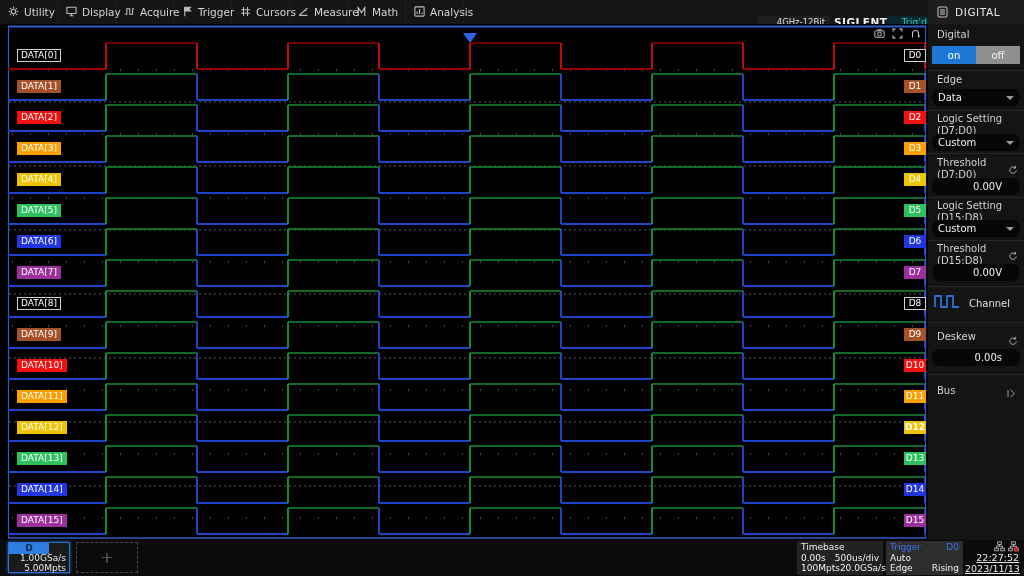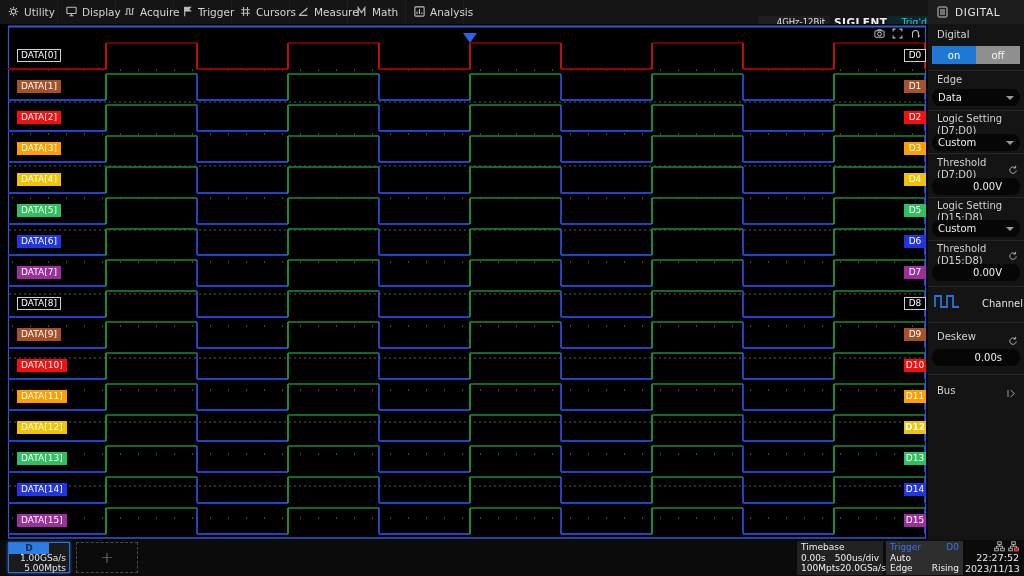--- a/index.html
+++ b/index.html
@@ -38,38 +38,38 @@
          font-size:10px;color:#f0f0f0;display:flex;align-items:center;box-sizing:border-box;}
   .p-select{justify-content:space-between;padding:0 6px;}
   .p-value{justify-content:flex-end;padding:0 18px;}
   .chev{width:0;height:0;border-left:4px solid transparent;border-right:4px solid transparent;
         border-top:4px solid #9a9a9a;}
   .p-div{position:absolute;left:0;width:96px;height:1px;background:#262626;}
   .p-refresh{position:absolute;left:80px;}
   #toggle{position:absolute;left:4px;top:46px;width:88px;height:18px;display:flex;}
   #btn-on{flex:1;background:#1f78d4;color:#fff;font-size:10px;display:flex;align-items:center;justify-content:center;}
   #btn-off{flex:1;background:#8f8f8f;color:#f5f5f5;font-size:10px;display:flex;align-items:center;justify-content:center;}
-  #channel-row{position:absolute;left:6px;top:293px;display:flex;align-items:center;gap:22px;}
+  #channel-row{position:absolute;left:6px;top:293px;display:flex;align-items:center;gap:9px;}
   #bus-expander{position:absolute;left:78px;top:384px;}
   
   #bottom-bar{position:absolute;left:0;top:540px;width:1024px;height:36px;background:#0b0b0b;}
   #dbox{position:absolute;left:8px;top:2px;width:62px;height:31px;background:#1b1b1b;
         border:1px solid #2e6fd8;box-shadow:0 0 3px #2e6fd8;box-sizing:border-box;}
   #dbox-tab{position:absolute;left:0;top:0;width:40px;height:11px;background:#2e7de0;color:#062a52;
             font-size:9px;font-weight:bold;text-align:center;line-height:11px;}
   .dbox-val{position:absolute;right:3px;font-size:9px;color:#e8e8e8;line-height:10px;}
   #addbox{position:absolute;left:76px;top:2px;width:62px;height:31px;border:1px dashed #4a4a4a;
           box-sizing:border-box;color:#8a8a8a;font-size:16px;font-weight:200;
           display:flex;align-items:center;justify-content:center;}
   .info-box{position:absolute;top:1px;height:34px;box-sizing:border-box;padding:1px 4px;font-size:9px;line-height:10.5px;color:#f0f0f0;}
   #timebase-box{left:797px;width:86px;background:#222;}
   #trigger-box{left:886px;width:77px;background:#2e2e2e;}
   .ib-row{display:flex;justify-content:space-between;}
   .blue-t{color:#3f6ff0;}
-  #clock-box{position:absolute;right:5px;top:1px;width:54px;text-align:right;font-size:9.5px;line-height:11px;color:#e8e8e8;}
+  #clock-box{position:absolute;right:5px;top:1px;width:54px;text-align:right;font-size:9.5px;line-height:11px;color:#e8e8e8;text-decoration:underline;}
   #net-icons{display:flex;justify-content:flex-end;gap:3px;height:11px;}
 </style>
 </head>
 <body>
 
 <div id="app">
 
   <div id="menu-bar">
       <div class="menu-item">
         <span><svg width="11" height="11" viewBox="0 0 10 10" fill="none" stroke="#bdbdbd" stroke-width="1">

